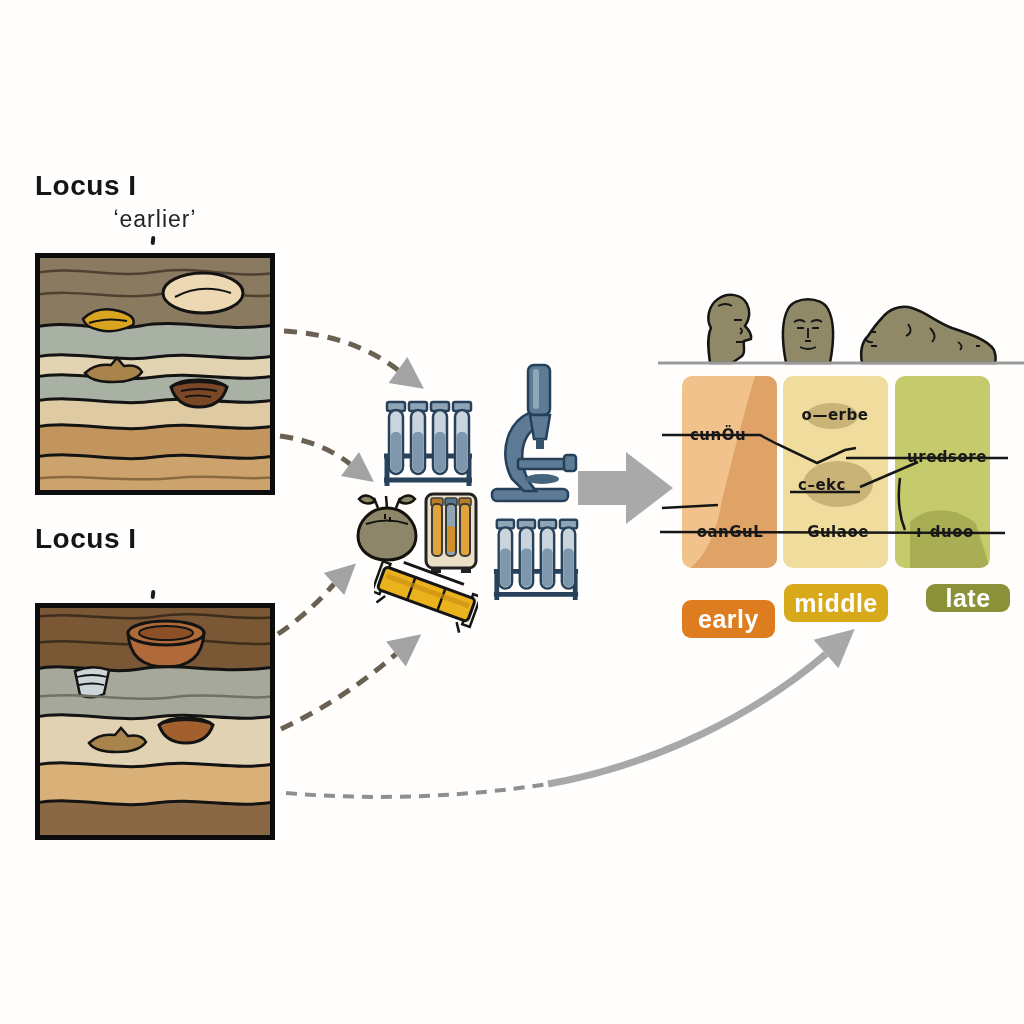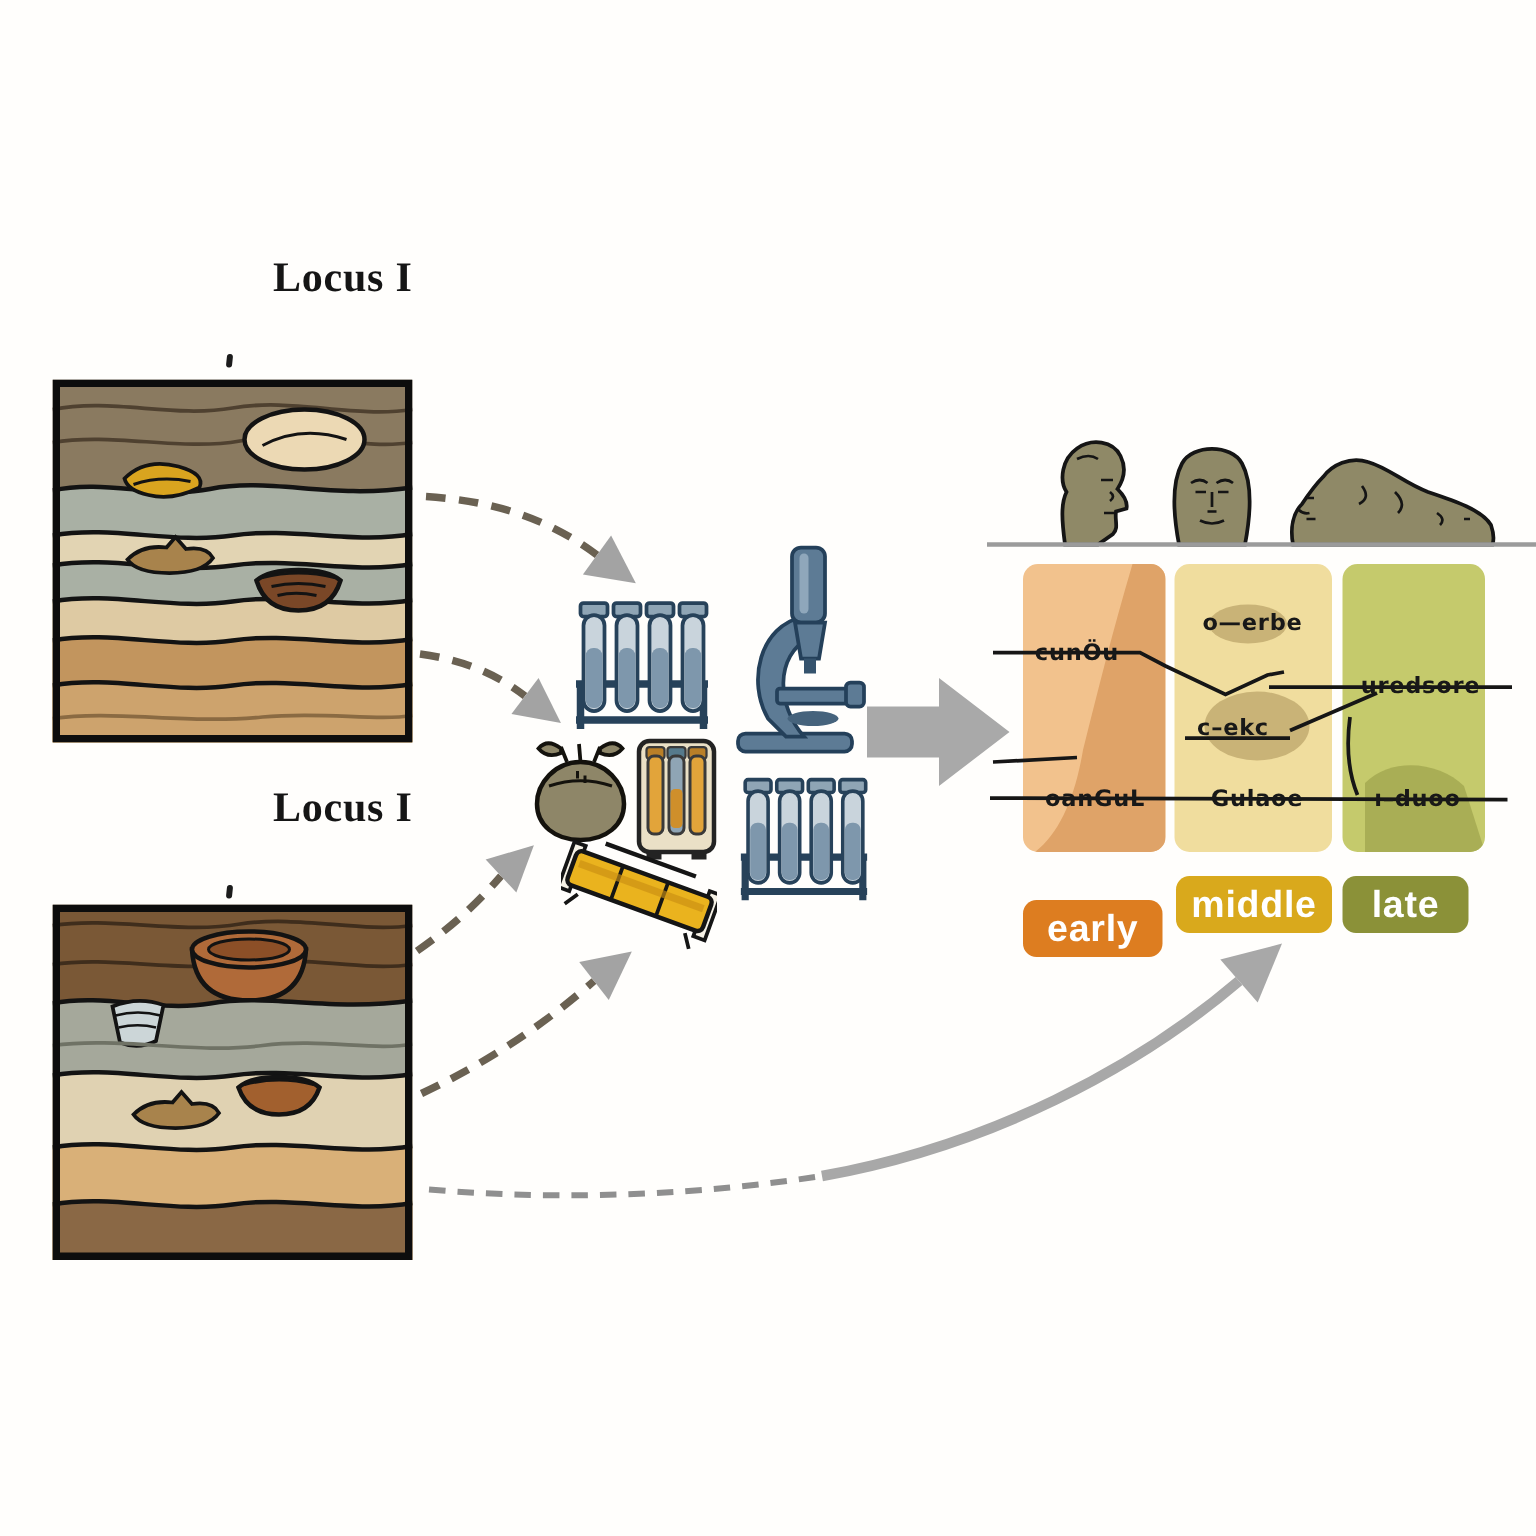--- a/index.html
+++ b/index.html
@@ -1,19 +1,19 @@
 <!DOCTYPE html>
 <html><head>
 <meta charset="utf-8">
 <style>
   html,body{margin:0;padding:0;background:#ffffff;}
   .canvas{position:relative;width:1024px;height:1024px;background:#fffefc;overflow:hidden;
           font-family:"Liberation Sans",sans-serif;}
   .abs{position:absolute;}
-  .locus-title{width:240px;text-align:right;font-size:28px;font-weight:bold;color:#151515;letter-spacing:.5px;font-family:Liberation Serif, serif;}
+  .locus-title{width:240px;text-align:left;font-size:28px;font-weight:bold;color:#151515;letter-spacing:.5px;}
   .locus-sub{width:240px;text-align:center;font-size:23px;color:#232323;letter-spacing:1px;}
   .tick{width:4px;height:9px;background:#1c1c1c;border-radius:2px;transform:rotate(6deg);}
   .badge{display:flex;align-items:center;justify-content:center;color:#ffffff;
          font-size:25px;font-weight:bold;border-radius:9px;letter-spacing:.5px;}
   .badge.early{background:#dd7d20;}
   .badge.middle{background:#d9a91c;}
   .badge.late{background:#8b9138;}
   svg{display:block;}
   .garble{font-size:15px;font-weight:700;letter-spacing:.5px;fill:#181818;font-family:"DejaVu Sans",sans-serif;}
 </style>
@@ -35,20 +35,21 @@
     <polygon points="0,-16 32,0 0,16" fill="#a3a3a3" transform="translate(396,654) rotate(-38)"></polygon>
 
     <path d="M286,793 C380,801 470,796 548,784" stroke="#8f8f8f" stroke-width="4" stroke-dasharray="11 8" fill="none"></path>
     <path d="M548,784 C660,764 758,712 826,654" stroke="#a8a8a8" stroke-width="7" fill="none"></path>
     <polygon points="0,-19 38,0 0,19" fill="#a8a8a8" transform="translate(826,654) rotate(-41)"></polygon>
 
     <polygon points="578,471 626,471 626,452 673,488 626,524 626,505 578,505" fill="#a9a9a9"></polygon>
   </svg>
 
   <div class="abs locus-title" style="left:35px;top:170px;">Locus I</div>
+  <div class="abs locus-sub" style="left:35px;top:206px;">ʻearlierʼ</div>
   <div class="abs tick" style="left:151px;top:236px;"></div>
 
   <svg class="abs" style="left:35px;top:253px;" width="240" height="242" viewBox="0 0 240 242">
     <rect x="0" y="0" width="240" height="242" fill="#8a7a60"></rect>
     <path d="M0,20 C40,12 80,26 120,19 C160,12 200,26 240,20" stroke="#4f4130" stroke-width="2.5" fill="none"></path>
     <path d="M0,42 C40,35 85,48 125,41 C165,34 205,47 240,42" stroke="#4f4130" stroke-width="2.5" fill="none"></path>
     <ellipse cx="168" cy="40" rx="40" ry="20" fill="#ecd9b4" stroke="#131313" stroke-width="3"></ellipse>
     <path d="M140,44 Q166,30 196,40" stroke="#131313" stroke-width="2" fill="none"></path>
     <path d="M0,74 C35,66 70,80 105,73 C145,65 185,80 240,72 L240,242 L0,242 Z" fill="#a9b0a4"></path>
     <path d="M0,74 C35,66 70,80 105,73 C145,65 185,80 240,72" stroke="#131313" stroke-width="3" fill="none"></path>
@@ -242,15 +243,15 @@
     <text class="garble" x="70" y="167" text-anchor="middle">oanGuL</text>
     <text class="garble" x="175" y="50" text-anchor="middle">o—erbe</text>
     <text class="garble" x="162" y="120" text-anchor="middle">c–ekc</text>
     <text class="garble" x="178" y="167" text-anchor="middle">Gulaoe</text>
     <text class="garble" x="287" y="92" text-anchor="middle">uredsore</text>
     <text class="garble" x="285" y="167" text-anchor="middle">ı–duoo</text>
   </svg>
 
   <div class="abs badge early" style="left:682px;top:600px;width:93px;height:38px;">early</div>
   <div class="abs badge middle" style="left:784px;top:584px;width:104px;height:38px;">middle</div>
-  <div class="abs badge late" style="left:895px;top:584px;width:84px;height:38px;">late</div>
+  <div class="abs badge late" style="left:926px;top:584px;width:84px;height:28px;">late</div>
 
 </div>
 
 </body></html>

